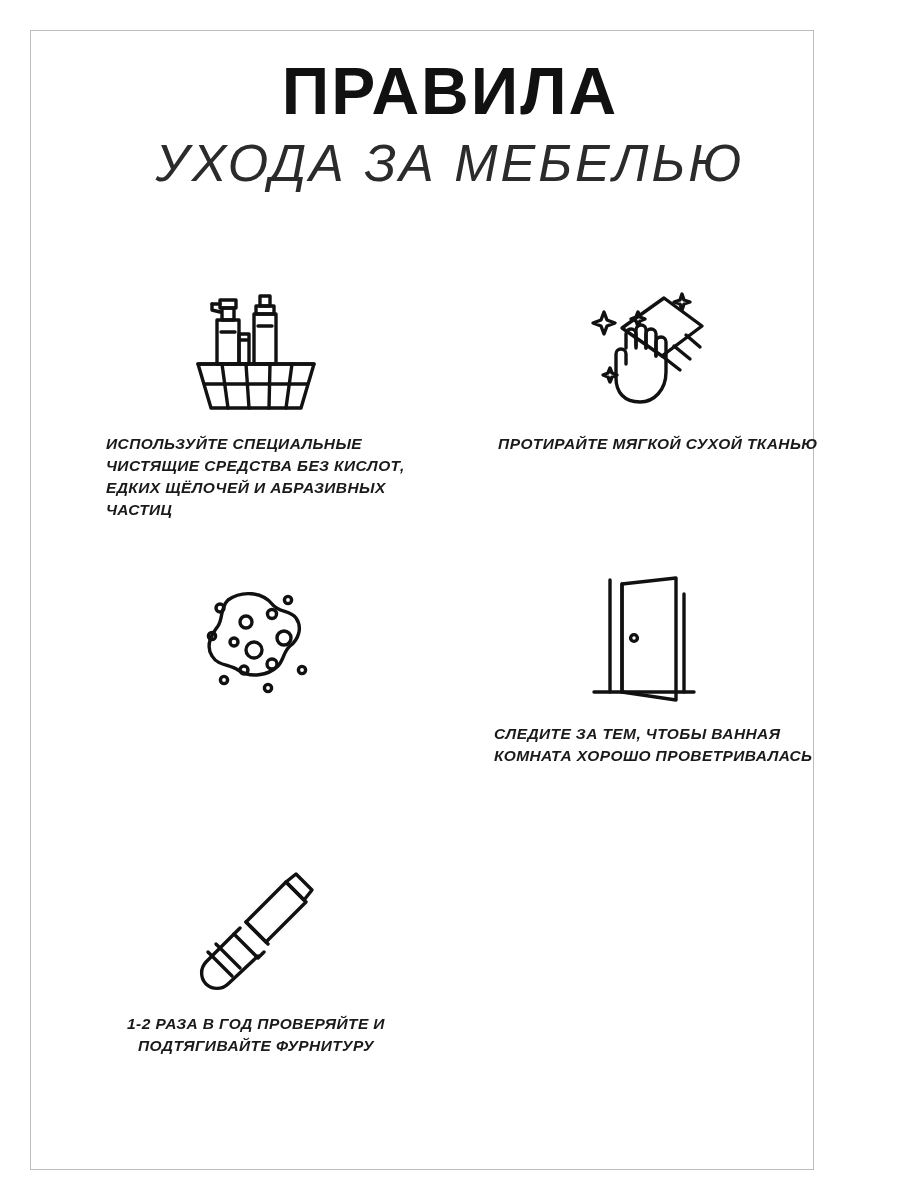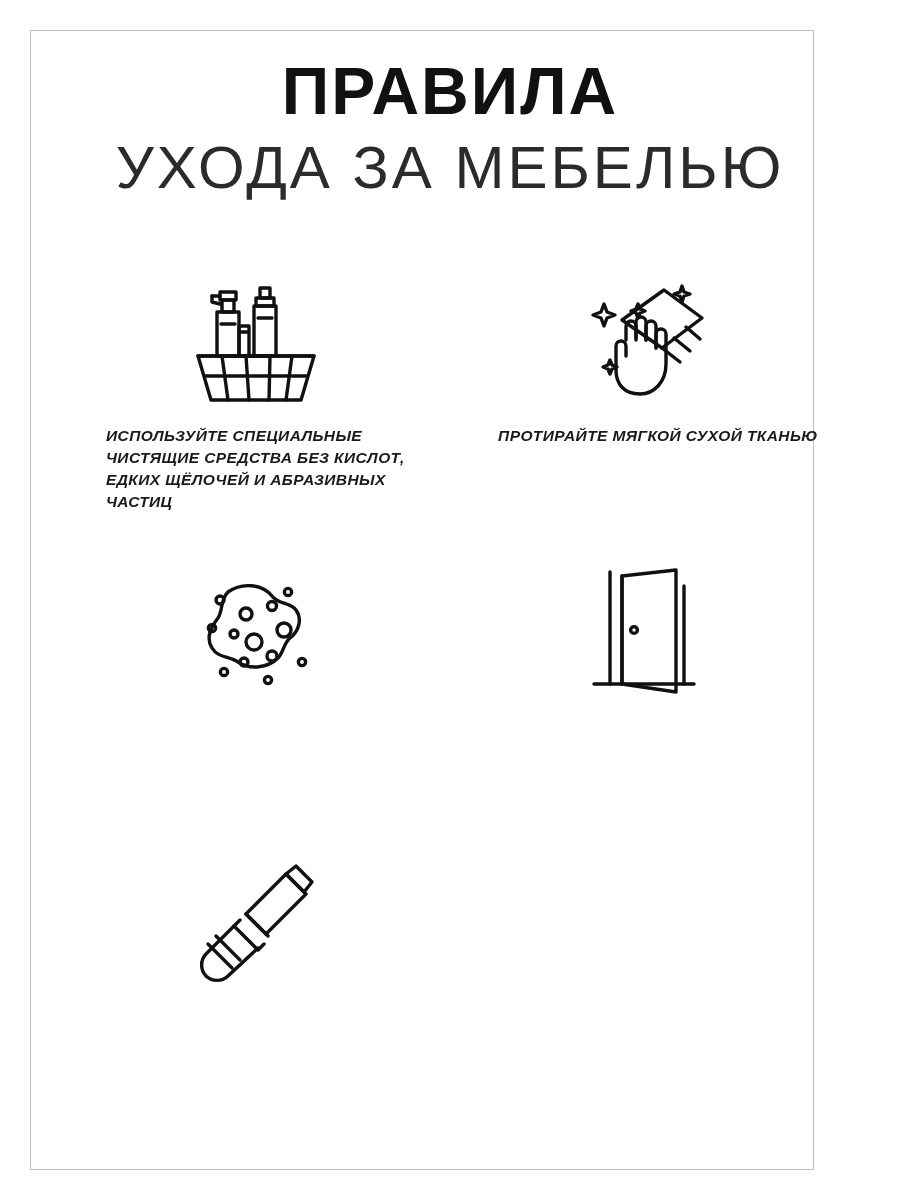--- a/index.html
+++ b/index.html
@@ -43,31 +43,32 @@
     font-weight: bold;
     font-size: 66px;
     letter-spacing: 2px;
     line-height: 1.02;
     color: #111111;
     margin: 0;
   }
   .title-sub {
     font-family: "Liberation Sans", sans-serif;
     font-weight: normal;
-    font-size: 60px;
+    font-size: 52px;
     letter-spacing: 3px;
     line-height: 1.1;
     color: #2b2b2b;
     margin: 10px 0 0 0;
+    font-style: italic;
   }
 
   .grid {
     position: absolute;
     left: 62px;
-    top: 260px;
+    top: 268px;
     width: 776px;
     display: grid;
     grid-template-columns: 388px 388px;
     grid-auto-rows: 290px;
   }
   .cell {
     position: relative;
     box-sizing: border-box;
     padding: 0 10px;
   }
@@ -198,30 +199,32 @@
       <div class="icon-wrap">
         <svg width="160" height="150" viewBox="0 0 160 150" fill="none" stroke="#111111" stroke-width="3.4" stroke-linecap="round" stroke-linejoin="round">
           <path d="M46 14v112"></path>
           <path d="M58 18v108"></path>
           <path d="M58 18l54-6v122l-54-8z"></path>
           <circle cx="70" cy="72" r="3.4"></circle>
           <path d="M30 126h100"></path>
           <path d="M120 28v98"></path>
         </svg>
       </div>
+      <p class="caption">СЛЕДИТЕ ЗА ТЕМ, ЧТОБЫ ВАННАЯ КОМНАТА ХОРОШО ПРОВЕТРИВАЛАСЬ</p>
     </div>
 
     <div class="cell right center-cap">
       <div class="icon-wrap">
         <svg width="160" height="150" viewBox="0 0 160 150" fill="none" stroke="#111111" stroke-width="3.4" stroke-linecap="round" stroke-linejoin="round">
           <path d="M120 18l16 16-8 10-18-18z"></path>
           <path d="M110 26l20 20-40 40-20-20z"></path>
           <path d="M70 66l22 22"></path>
           <path d="M64 72l-6 6 24 24 6-6"></path>
           <path d="M58 78L30 106a16 16 0 0 0 0 22 16 16 0 0 0 22 0l30-28"></path>
           <path d="M40 88l24 24"></path>
           <path d="M32 96l24 24"></path>
         </svg>
       </div>
+      <p class="caption">1-2 РАЗА В ГОД ПРОВЕРЯЙТЕ И ПОДТЯГИВАЙТЕ ФУРНИТУРУ</p>
     </div>
 
   </div>
 </div>
 
 </body></html>

